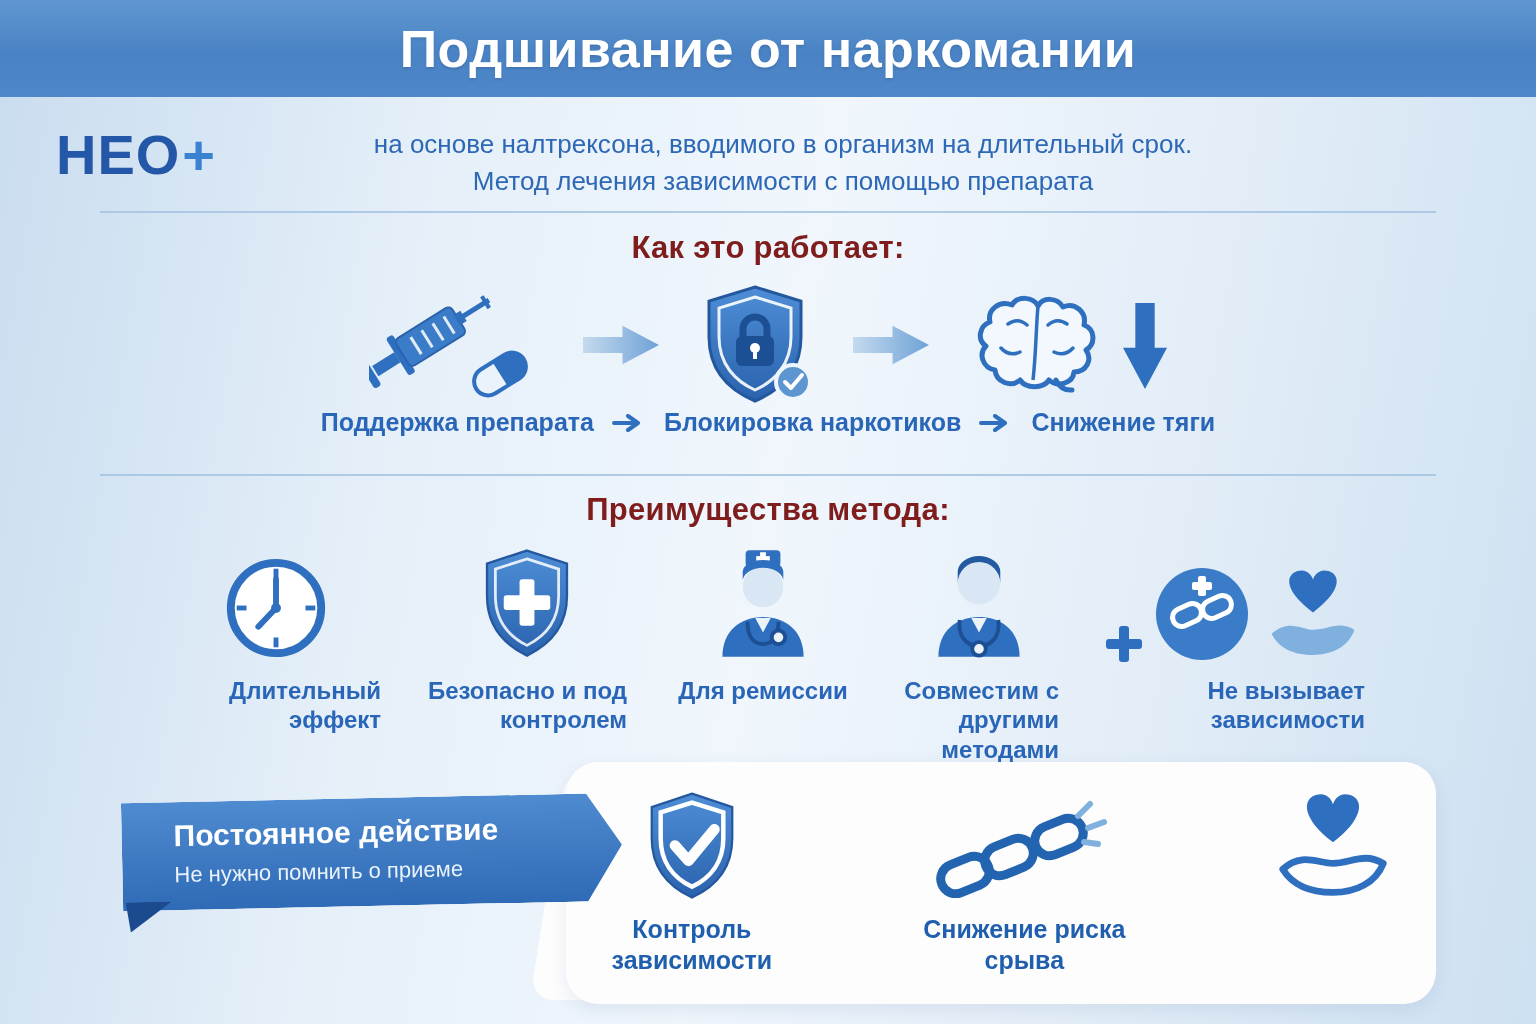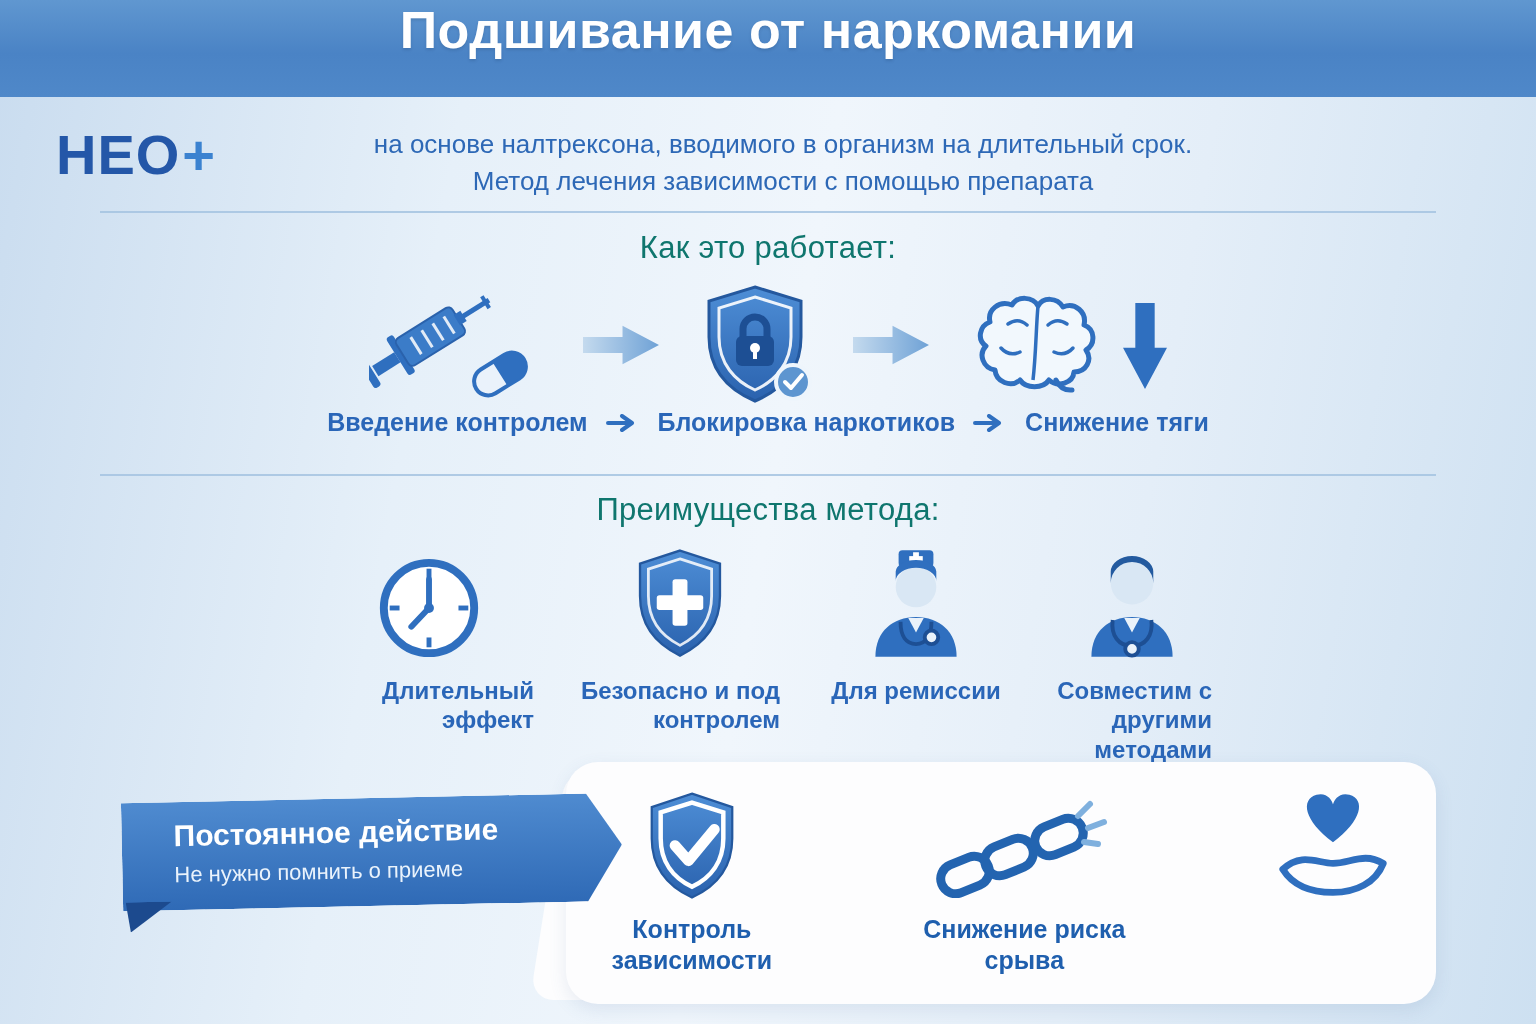--- a/index.html
+++ b/index.html
@@ -7,41 +7,41 @@
   body {
     font-family:"Liberation Sans", sans-serif;
     overflow:hidden;
     background:linear-gradient(100deg,#c9dcef 0%,#e6f0f9 28%,#f0f6fc 50%,#e4eef8 72%,#cde0f1 100%);
     position:relative;
     color:#2a66b8;
   }
   .header {
     position:absolute; left:0; top:0; right:0; height:97px;
     background:linear-gradient(180deg,#6097d0 0%,#4a83c5 55%,#4f88c9 100%);
-    display:flex; justify-content:center;
+    display:flex; align-items:center; justify-content:center;
   }
   .header h1 {
     color:#ffffff; font-size:52px; font-weight:700; letter-spacing:.5px;
     text-shadow:0 2px 3px rgba(20,50,90,.18);
   }
   .logo {
     position:absolute; left:56px; top:122px; font-size:56px; font-weight:800;
     letter-spacing:1px; display:flex; align-items:center;
   }
   .logo .t1 { color:#2457a8; }
   .logo .t2 { color:#3b82d0; font-weight:900; margin-left:2px; }
   .intro-text {
     position:absolute; left:210px; right:180px; top:126px; text-align:center;
     font-size:26px; line-height:1.42; color:#2d68b6;
   }
   .divider { position:absolute; left:100px; right:100px; height:2px; background:#a5c3e0; opacity:.85; }
   .divider.d1 { top:211px; } .divider.d2 { top:474px; }
   .section-heading {
     position:absolute; left:0; right:0; text-align:center;
-    font-size:31px; font-weight:400; color:#0f766e; letter-spacing:.3px;
+    font-size:31px; font-weight:700; color:#7f1d1d; letter-spacing:.3px;
   }
   .h-how { top:230px; } .h-benefits { top:492px; }
 
   .steps-row {
     position:absolute; top:280px; left:0; right:0; height:130px;
     display:flex; justify-content:center; align-items:center; gap:34px;
   }
   .step-icon { display:flex; align-items:center; }
   .arrow-right {
     width:76px; height:40px;
@@ -182,21 +182,21 @@
       <path d="M104,36 q-10,-7 -19,1" fill="none" stroke="#2f6fbf" stroke-width="3.5" stroke-linecap="round"></path>
       <path d="M38,60 q8,9 19,4" fill="none" stroke="#2f6fbf" stroke-width="3.5" stroke-linecap="round"></path>
       <path d="M110,60 q-8,9 -19,4" fill="none" stroke="#2f6fbf" stroke-width="3.5" stroke-linecap="round"></path>
       <path d="M93,92 q5,11 16,10" fill="none" stroke="#2f6fbf" stroke-width="5" stroke-linecap="round"></path>
     </svg>
     <div class="arrow-down"></div>
   </div>
 </div>
 
 <div class="step-labels">
-  <span>Введение контролем</span>
+  <span>Поддержка препарата</span>
   <svg class="mini-arrow" viewBox="0 0 34 18">
     <path d="M2,9 H22 M16,2 L26,9 L16,16" fill="none" stroke="#2f6fbf" stroke-width="4" stroke-linecap="round" stroke-linejoin="round"></path>
   </svg>
   <span>Блокировка наркотиков</span>
   <svg class="mini-arrow" viewBox="0 0 34 18">
     <path d="M2,9 H22 M16,2 L26,9 L16,16" fill="none" stroke="#2f6fbf" stroke-width="4" stroke-linecap="round" stroke-linejoin="round"></path>
   </svg>
   <span>Снижение тяги</span>
 </div>
 
@@ -264,20 +264,40 @@
         <path d="M38,42 a22,22 0 0 1 44,0 l0,-12 a22,16 0 0 0 -44,0 z" fill="#235a9f"></path>
         <path d="M18,118 C18,92 36,77 60,77 C84,77 102,92 102,118 Z" fill="#2f6fbf"></path>
         <polygon points="52,78 68,78 60,93" fill="#eaf2fa"></polygon>
         <path d="M40,80 C38,96 46,107 60,107 C74,107 82,96 80,80" fill="none" stroke="#1d4f94" stroke-width="4"></path>
         <circle cx="60" cy="110" r="7" fill="#eaf2fa" stroke="#1d4f94" stroke-width="4"></circle>
       </svg>
     </div>
     <div class="label">Совместим с другими методами</div>
   </div>
 
+  <div class="benefit b5">
+    <div class="icon-box combo">
+      <svg width="40" height="40" viewBox="0 0 40 40">
+        <rect x="15" y="2" width="10" height="36" rx="3" fill="#2f6fbf"></rect>
+        <rect x="2" y="15" width="36" height="10" rx="3" fill="#2f6fbf"></rect>
+      </svg>
+      <svg width="100" height="100" viewBox="0 0 100 100">
+        <circle cx="50" cy="50" r="46" fill="#3b7cc8"></circle>
+        <rect x="20" y="42" width="30" height="18" rx="9" fill="none" stroke="#ffffff" stroke-width="5" transform="rotate(-24 35 51)"></rect>
+        <rect x="50" y="34" width="30" height="18" rx="9" fill="none" stroke="#ffffff" stroke-width="5" transform="rotate(-24 65 43)"></rect>
+        <rect x="46" y="12" width="8" height="20" rx="2" fill="#ffffff"></rect>
+        <rect x="40" y="18" width="20" height="8" rx="2" fill="#ffffff"></rect>
+      </svg>
+      <svg width="106" height="102" viewBox="0 0 110 105">
+        <path d="M55,52 C28,32 24,14 39,9 C48,6 54,13 55,18 C56,13 62,6 71,9 C86,14 82,32 55,52 Z" fill="#2f6fbf"></path>
+        <path d="M12,74 C30,58 44,70 55,70 C70,70 82,60 98,70 C92,88 74,96 55,96 C36,96 20,90 12,74 Z" fill="#7fb0de"></path>
+      </svg>
+    </div>
+    <div class="label">Не вызывает зависимости</div>
+  </div>
 </div>
 
 <div class="panel-slant"></div>
 <div class="bottom-panel">
   <div class="panel-items">
 
     <div class="bottom-item bi1">
       <div class="icon-box">
         <svg width="102" height="112" viewBox="0 0 114 125">
           <defs>

